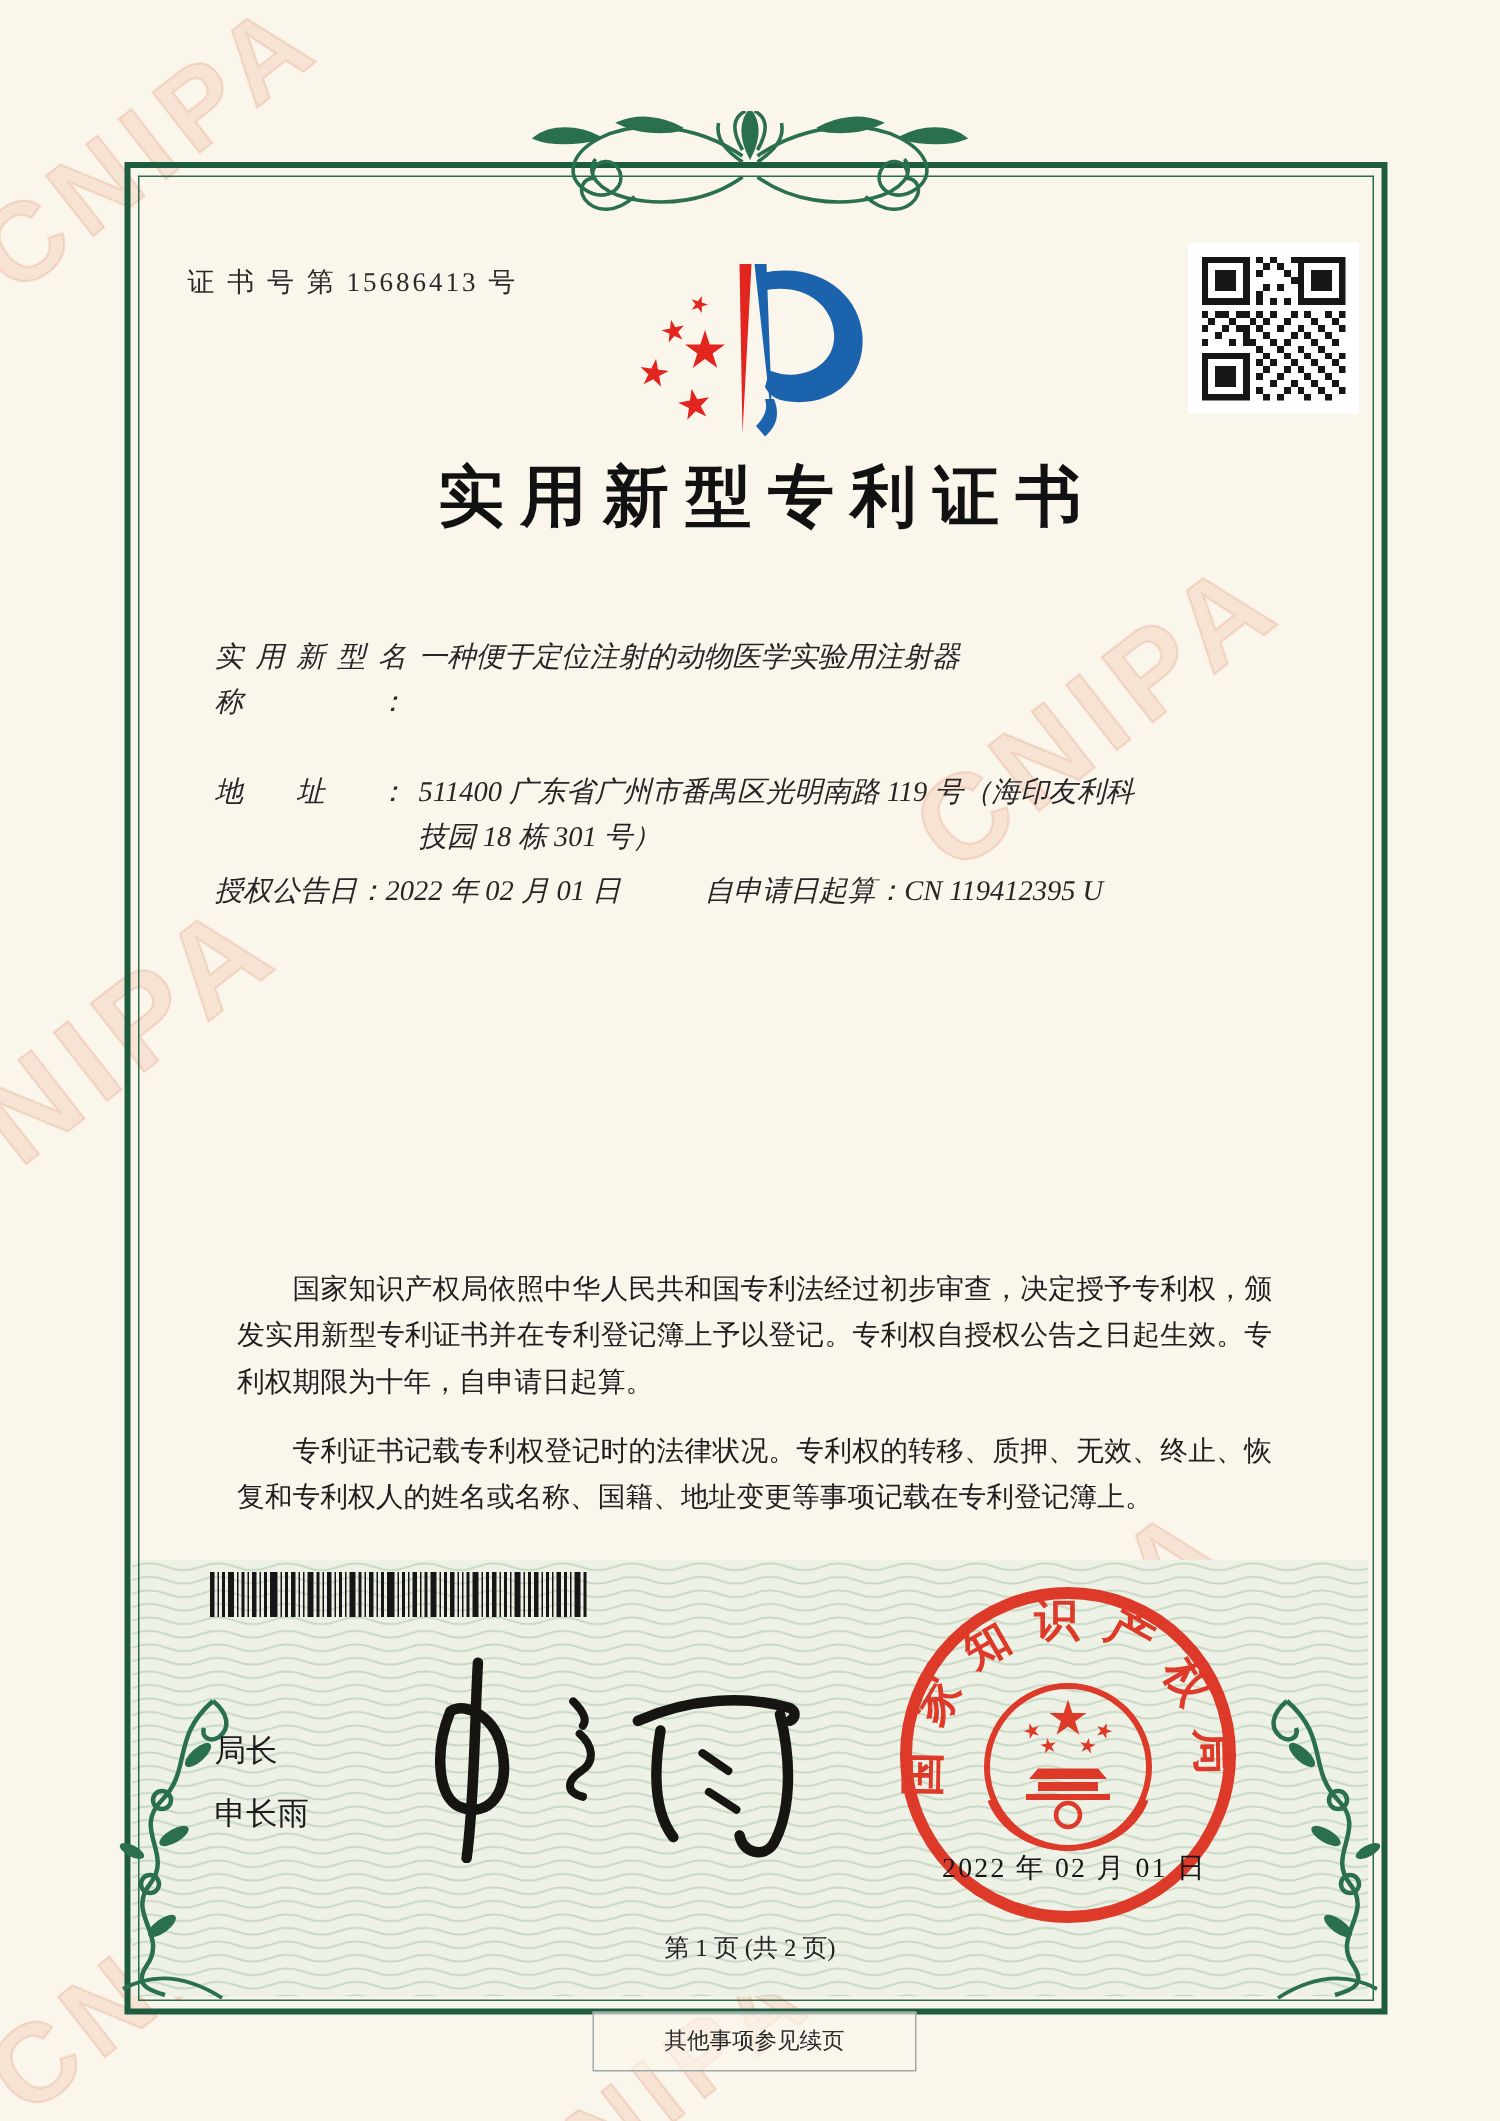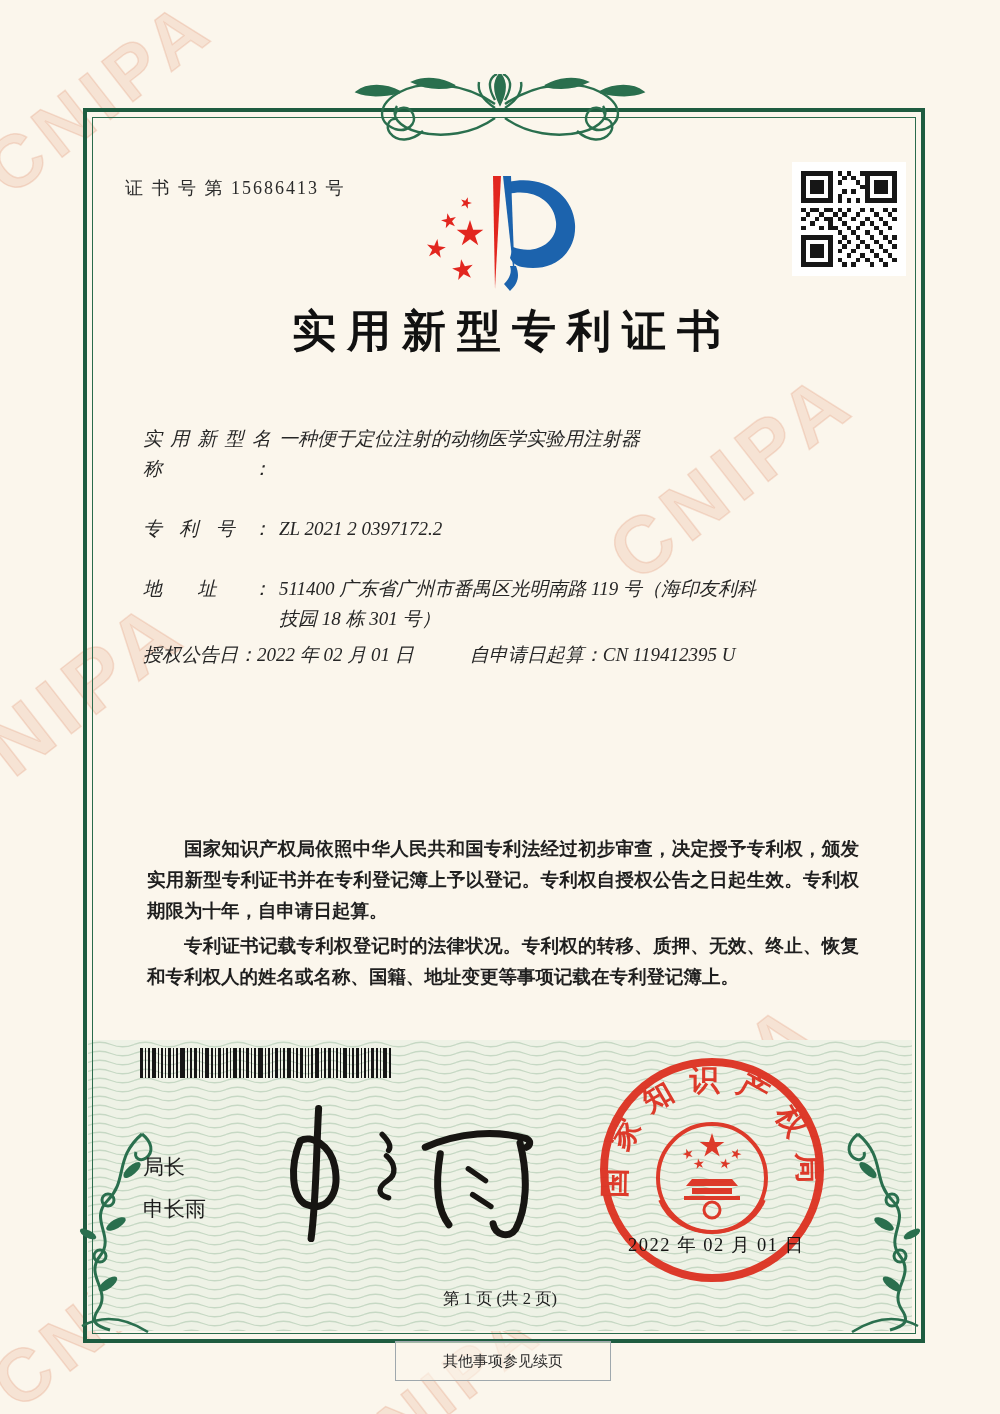--- a/index.html
+++ b/index.html
@@ -45,21 +45,21 @@
   .field{margin-bottom:30px;line-height:30px;}
   .flabel{display:inline-block;width:128px;text-align:justify;text-align-last:justify;vertical-align:top;}
   .fvalue{display:inline-block;vertical-align:top;margin-left:8px;max-width:575px;}
   .fvalue-addr{max-width:478px;}
   .field-addr{margin-bottom:6px;}
   .grant-row{line-height:30px;white-space:nowrap;}
   .grant-pair2{margin-left:56px;}
 
   .body-text{position:absolute;left:143px;top:830px;width:720px;font-size:18.5px;line-height:31px;
              text-align:justify;color:#1f1f1f;}
-  .body-text p{margin:4px;text-indent:2em;font-weight:bold;}
+  .body-text p{margin:15px;text-indent:2em;}
 
   .barcode{position:absolute;left:140px;top:1048px;width:253px;height:30px;z-index:4;}
 
   .director{position:absolute;left:143px;top:1146px;font-size:21px;line-height:42px;color:#1c1c1c;
             font-family:Liberation Serif, serif;z-index:4;}
 
   .signature{position:absolute;left:268px;top:1102px;width:280px;height:140px;z-index:4;}
 
   .seal{position:absolute;left:596px;top:1054px;width:232px;height:232px;z-index:5;opacity:0.94;}
   .seal-date{position:absolute;left:628px;top:1232px;font-size:18.5px;letter-spacing:1.5px;color:#151515;z-index:6;}
@@ -182,23 +182,20 @@
       <use href="#star" fill="#e2261f" transform="translate(20,83) scale(10) rotate(8)"></use>
       <use href="#star" fill="#e2261f" transform="translate(47,104) scale(11) rotate(-10)"></use>
     </svg>
 
     <div class="title">实用新型专利证书</div>
 
     <div class="fields">
       <div class="field">
         <span class="flabel">实用新型名称：</span><span class="fvalue">一种便于定位注射的动物医学实验用注射器</span>
       </div>
-      <div class="field">
-        <span class="flabel">专利号：</span><span class="fvalue">ZL 2021 2 0397172.2</span>
-      </div>
       <div class="field field-addr">
         <span class="flabel">地址：</span><span class="fvalue fvalue-addr">511400 广东省广州市番禺区光明南路 119 号（海印友利科技园 18 栋 301 号）</span>
       </div>
       <div class="grant-row">
         <span>授权公告日：</span><span>2022 年 02 月 01 日</span><span class="grant-pair2">自申请日起算：</span><span>CN 119412395 U</span>
       </div>
     </div>
 
     <div class="body-text">
       <p>国家知识产权局依照中华人民共和国专利法经过初步审查，决定授予专利权，颁发实用新型专利证书并在专利登记簿上予以登记。专利权自授权公告之日起生效。专利权期限为十年，自申请日起算。</p>

